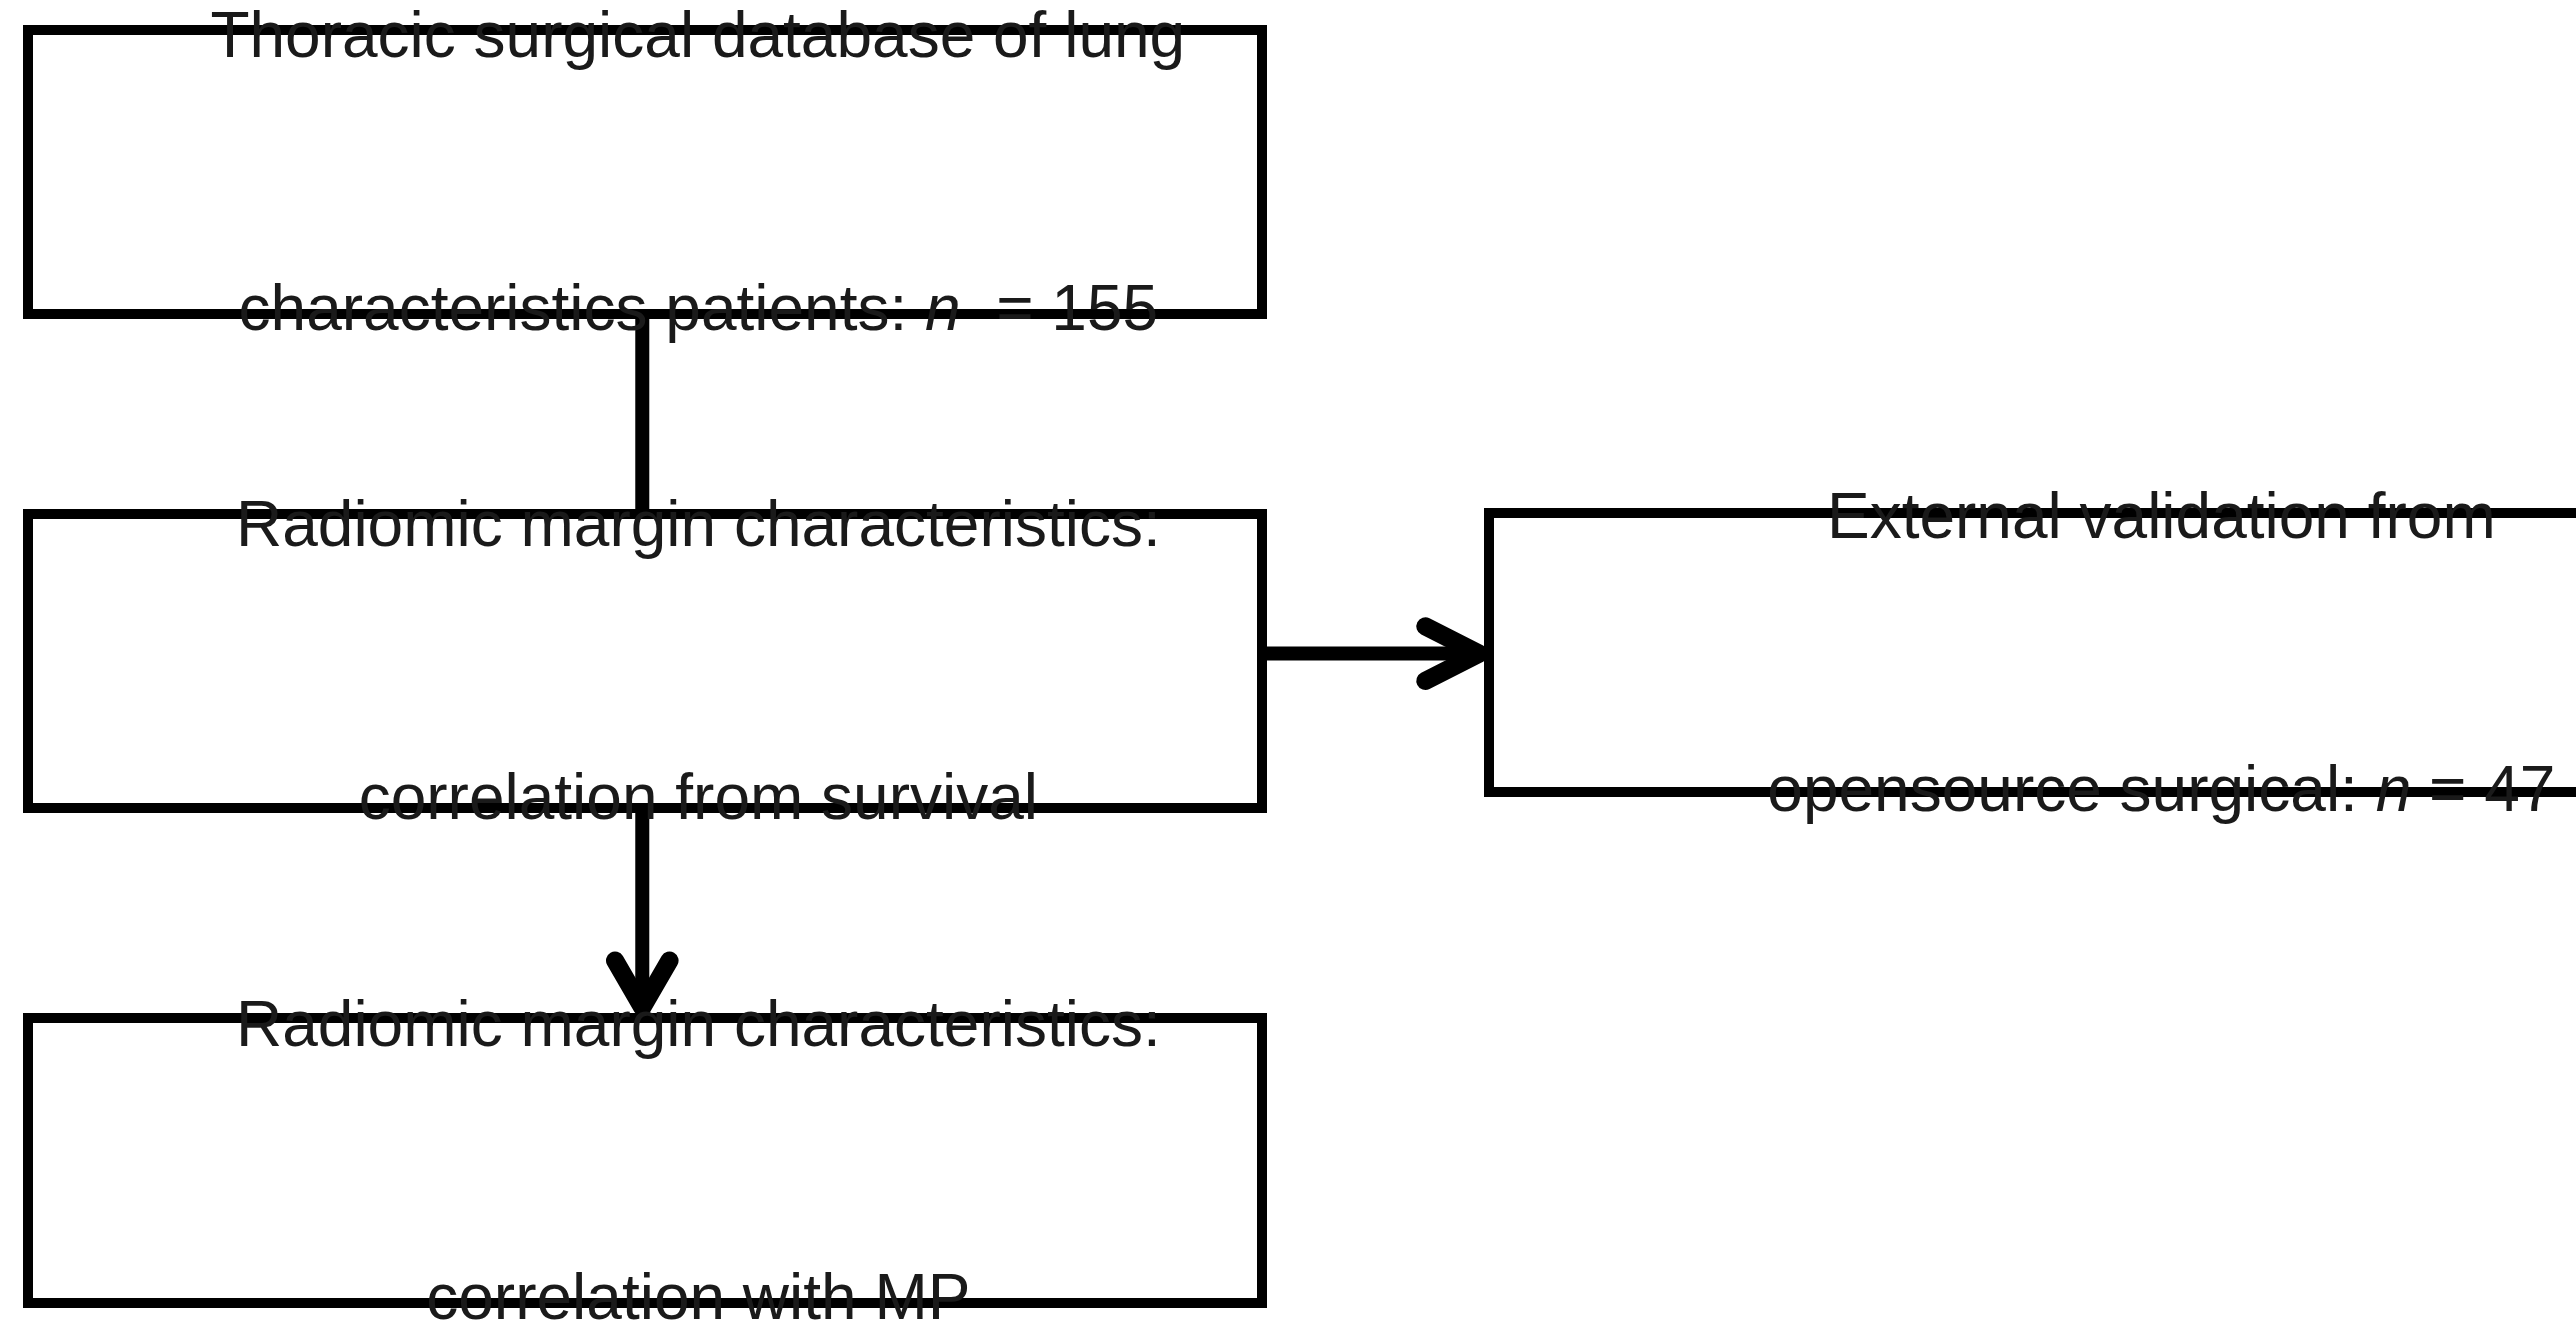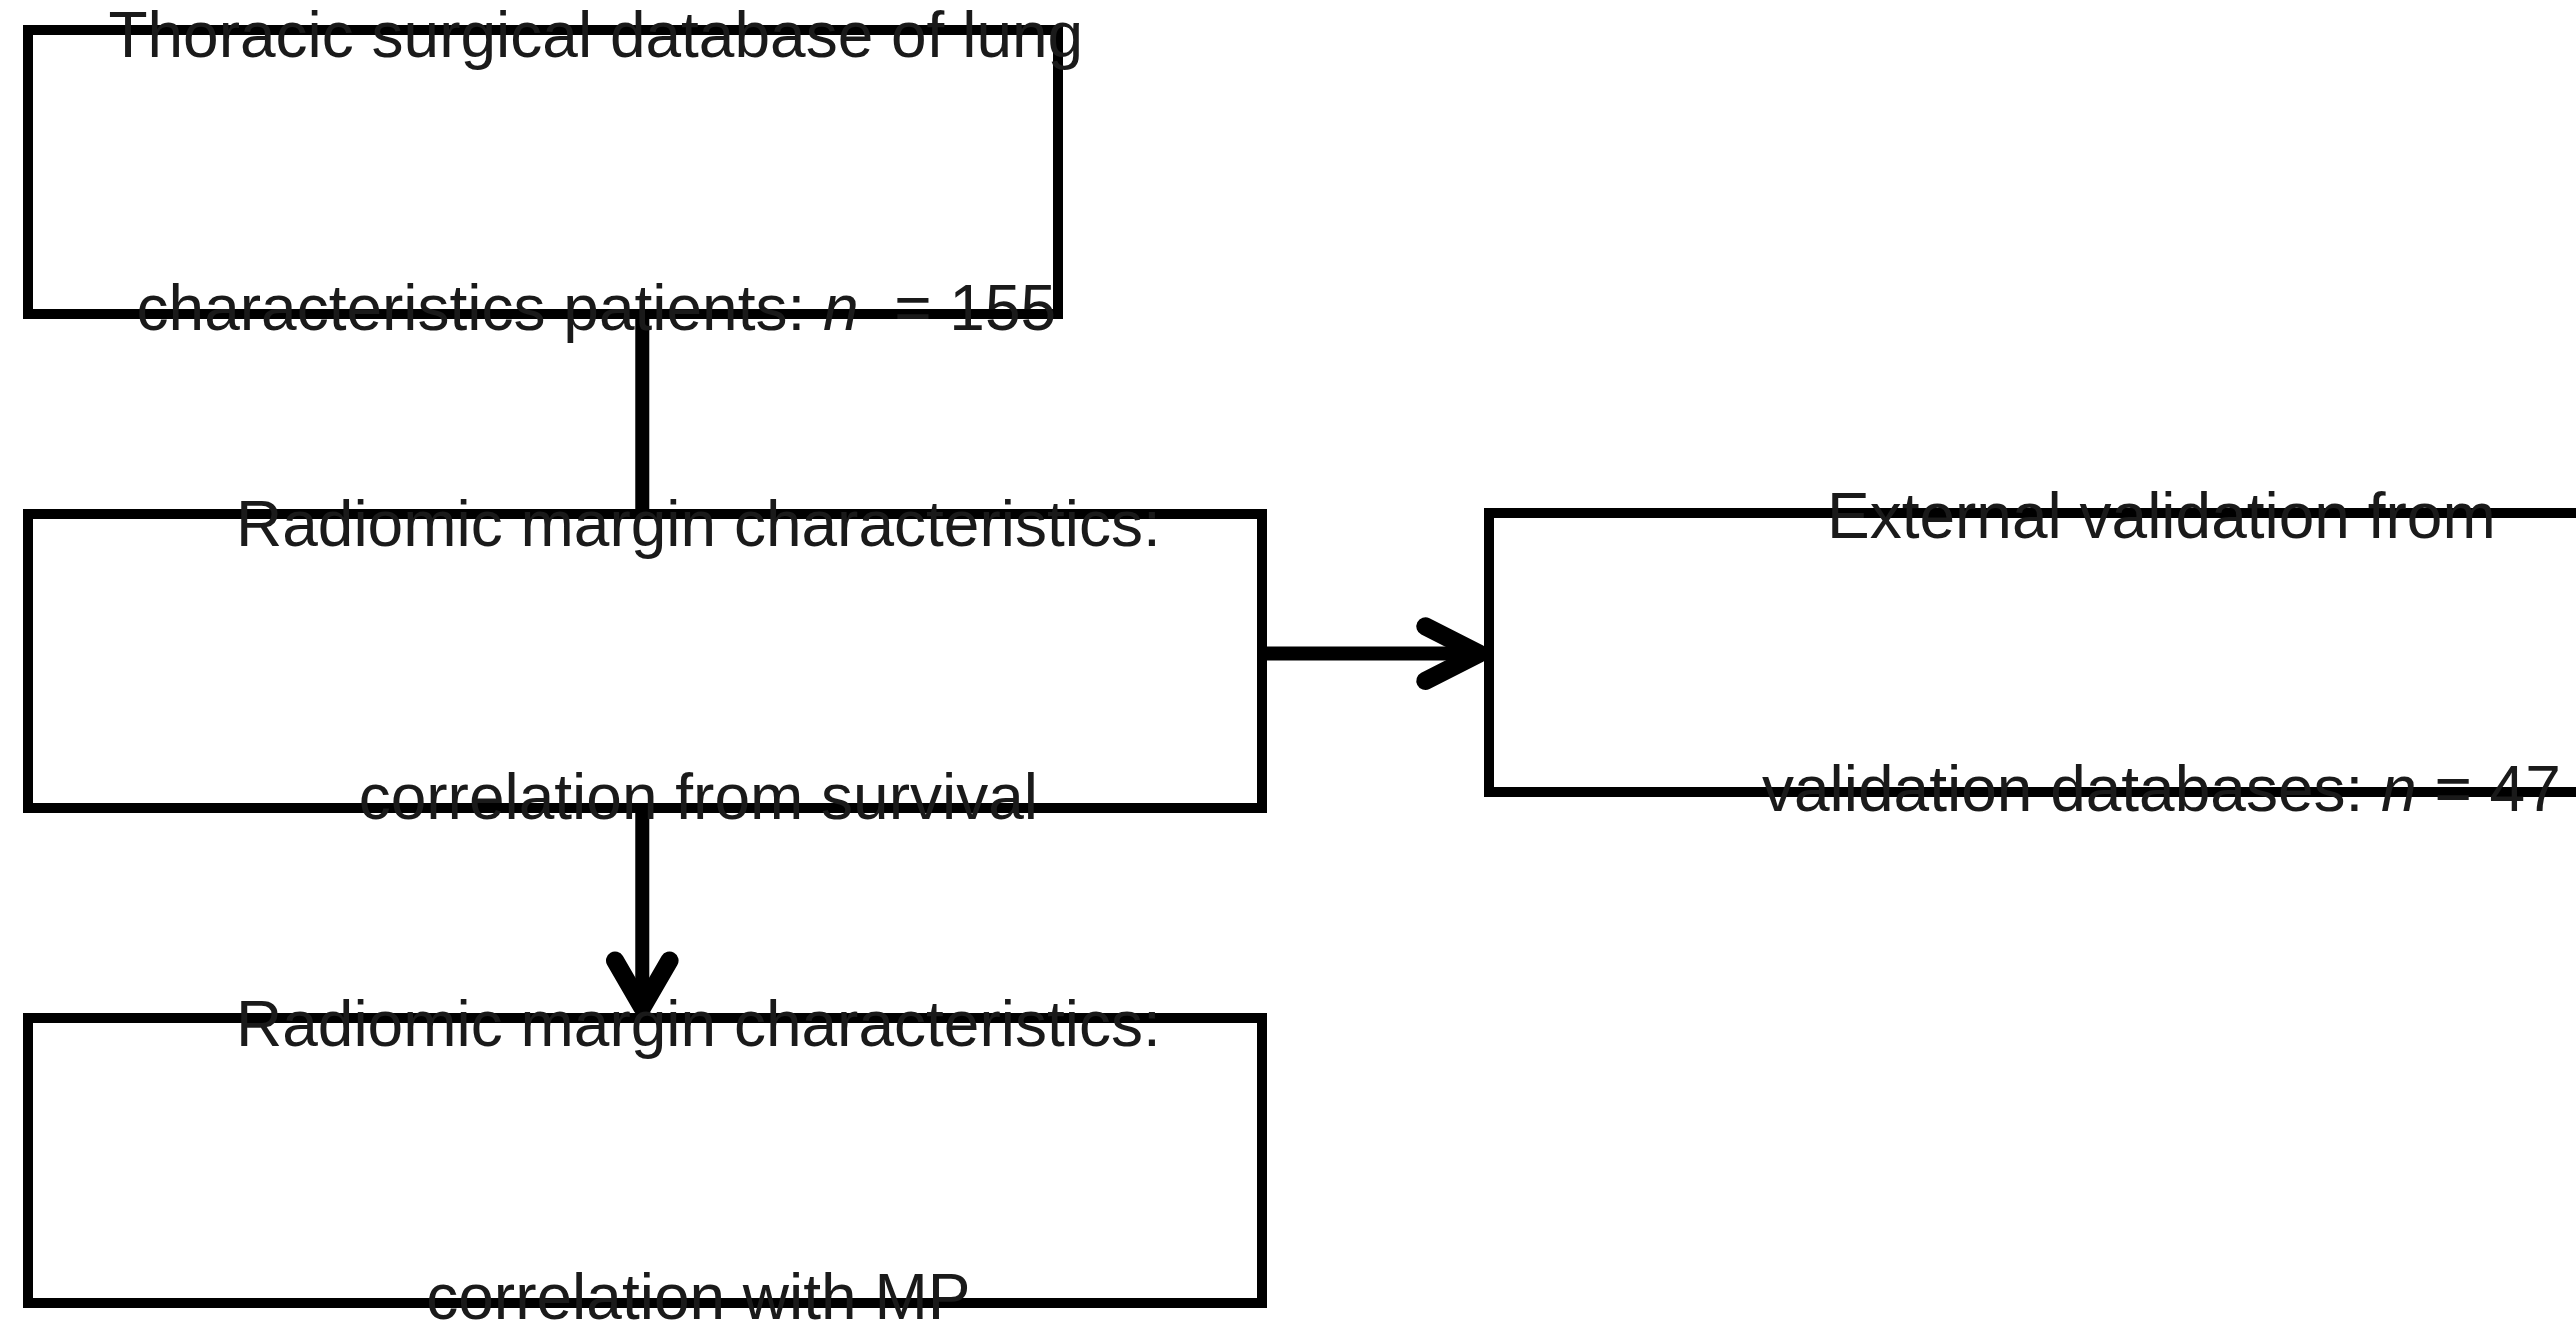--- a/index.html
+++ b/index.html
@@ -28,21 +28,21 @@
     position: absolute;
     box-sizing: border-box;
     border: 10.7px solid #000000;
     background: #ffffff;
     display: flex;
     flex-direction: column;
     align-items: center;
     justify-content: center;
     text-align: center;
   }
-  #box-top    { left: 23px;   top: 25px;   width: 1040px; height: 294px; }
+  #box-top    { left: 23px;   top: 25px;   width: 1244px; height: 294px; }
   #box-middle { left: 23px;   top: 509px;  width: 1244px; height: 304px; }
   #box-right  { left: 1484px; top: 508px;  width: 1248px; height: 289px; }
   #box-bottom { left: 23px;   top: 1013px; width: 1244px; height: 295px; }
   .bline {
     font-size: 64px;
     line-height: 91px;
     white-space: pre;
     color: #1a1a1a;
   }
   .nvar {
@@ -81,21 +81,21 @@
     <div class="bline">
       <span>correlation from survival</span>
     </div>
   </div>
 
   <div class="box" id="box-right">
     <div class="bline">
       <span>External validation from</span>
     </div>
     <div class="bline">
-      <span>validation databases: </span><span class="nvar">n</span><span> = 47</span>
+      <span>opensource surgical: </span><span class="nvar">n</span><span> = 47</span>
     </div>
   </div>
 
   <div class="box" id="box-bottom">
     <div class="bline">
       <span>Radiomic margin characteristics:</span>
     </div>
     <div class="bline">
       <span>correlation with MP</span>
     </div>

